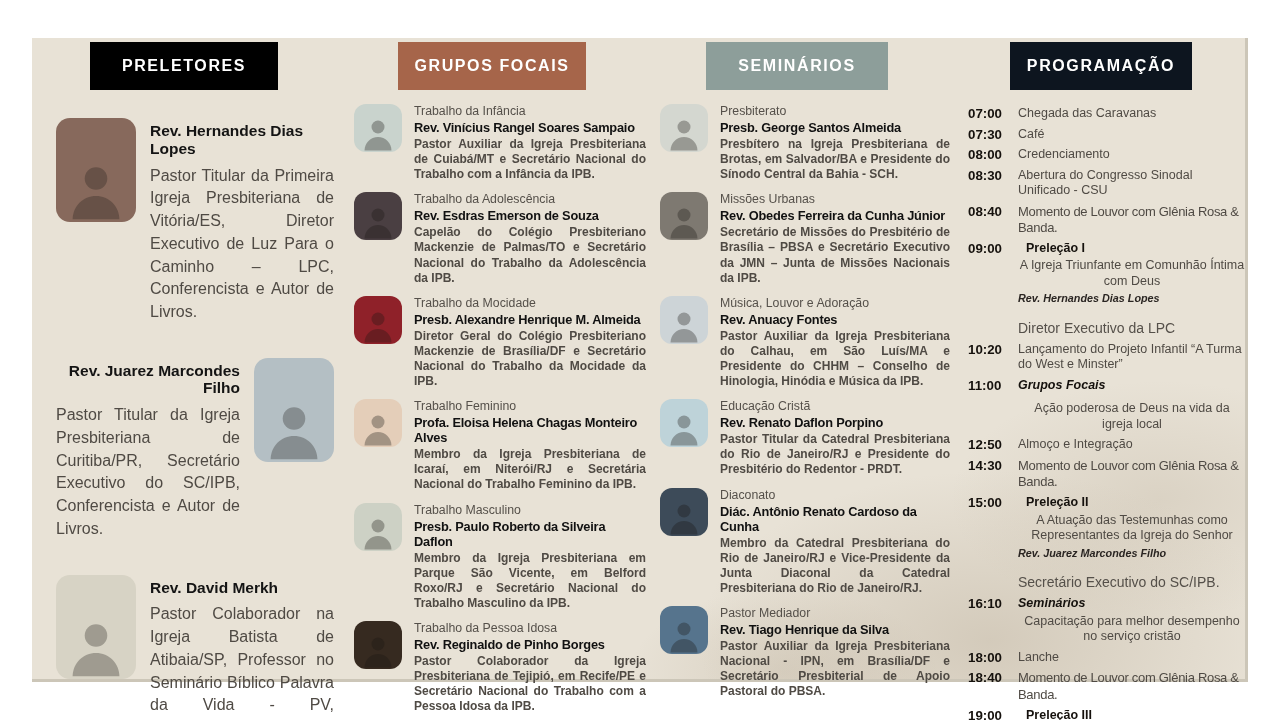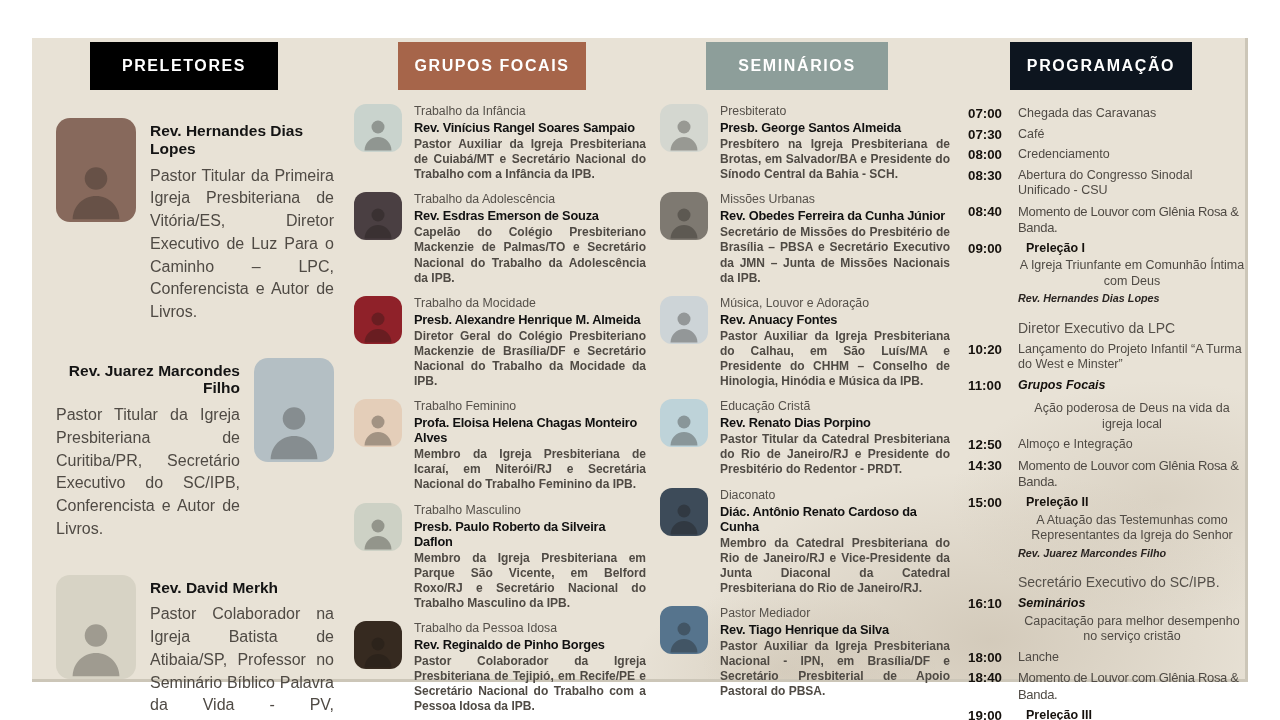--- a/index.html
+++ b/index.html
@@ -241,21 +241,21 @@
   </div>
       <div class="fitem">
     <div class="fphoto" style="background: rgb(190, 211, 217);">
       <svg viewBox="0 0 24 24">
         <circle cx="12" cy="8.2" r="4.1"></circle>
         <path d="M3.5 23c0-4.7 3.8-8.5 8.5-8.5s8.5 3.8 8.5 8.5z"></path>
       </svg>
     </div>
     <div class="ftext">
       <div class="fcat">Educação Cristã</div>
-      <div class="fname">Rev. Renato Dias Porpino</div>
+      <div class="fname">Rev. Renato Daflon Porpino</div>
       <div class="fdesc">Pastor Titular da Catedral Presbiteriana do Rio de Janeiro/RJ e Presidente do Presbitério do Redentor - PRDT.</div>
     </div>
   </div>
       <div class="fitem">
     <div class="fphoto" style="background: rgb(61, 75, 89);">
       <svg viewBox="0 0 24 24">
         <circle cx="12" cy="8.2" r="4.1"></circle>
         <path d="M3.5 23c0-4.7 3.8-8.5 8.5-8.5s8.5 3.8 8.5 8.5z"></path>
       </svg>
     </div>

